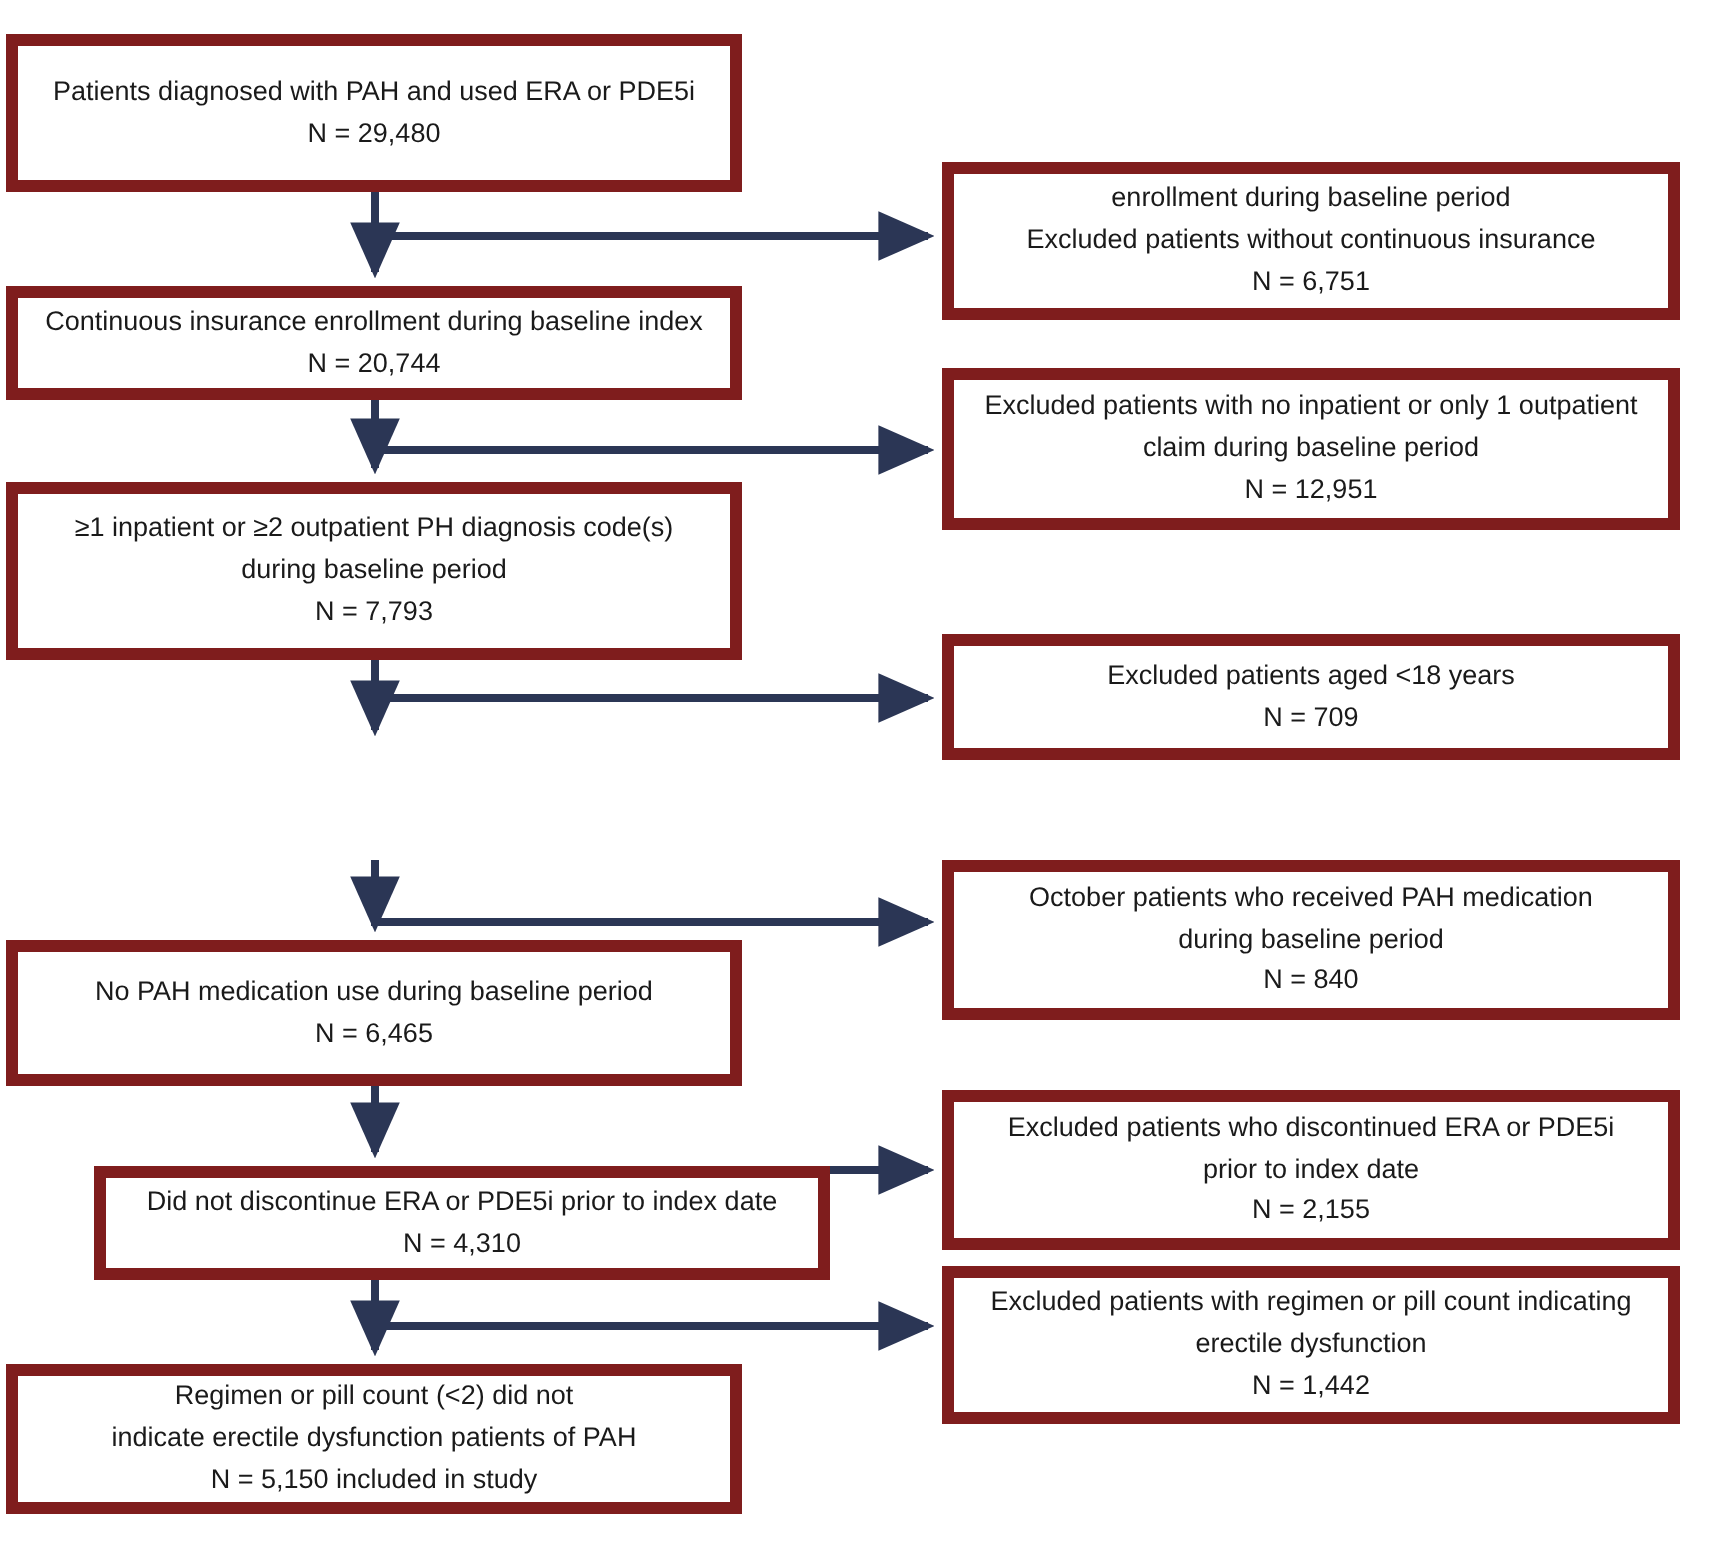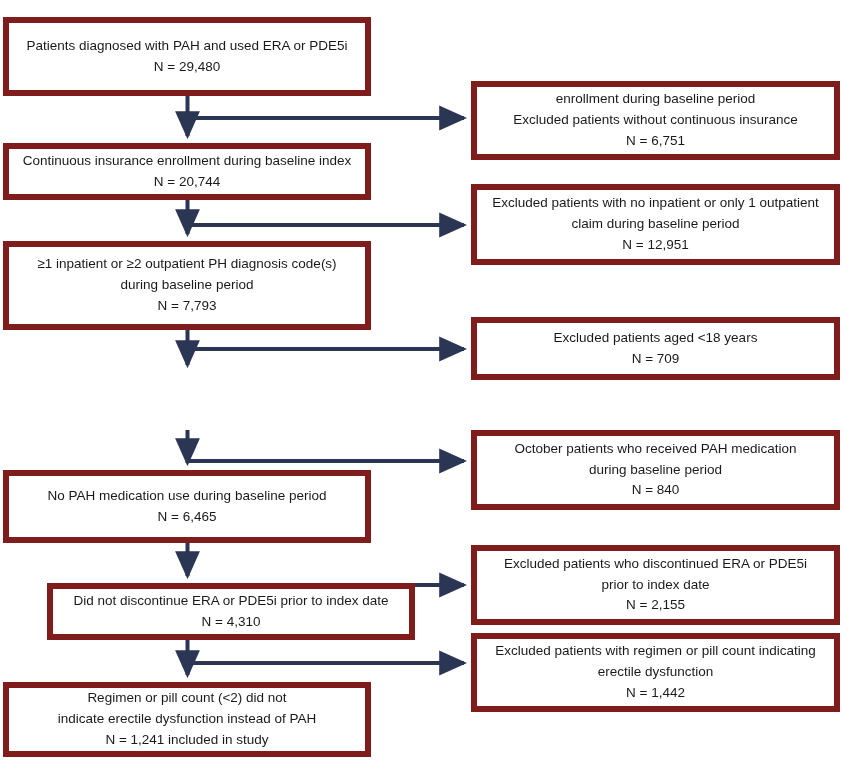--- a/index.html
+++ b/index.html
@@ -99,22 +99,22 @@
     <span class="line">N = 6,465</span>
   </div>
 
   <div class="flow-box" style="left:3px; top:583px; width:368px; height:57px;margin-left:44px;">
     <span class="line">Did not discontinue ERA or PDE5i prior to index date</span>
     <span class="line">N = 4,310</span>
   </div>
 
   <div class="flow-box" style="left:3px; top:682px; width:368px; height:75px;">
     <span class="line">Regimen or pill count (&lt;2) did not</span>
-    <span class="line">indicate erectile dysfunction instead of PAH</span>
-    <span class="line">N = 1,241 included in study</span>
+    <span class="line">indicate erectile dysfunction patients of PAH</span>
+    <span class="line">N = 5,150 included in study</span>
   </div>
 
   <div class="flow-box" style="left:471px; top:81px; width:369px; height:79px;">
     <span class="line">enrollment during baseline period</span>
     <span class="line">Excluded patients without continuous insurance</span>
     <span class="line">N = 6,751</span>
   </div>
 
   <div class="flow-box" style="left:471px; top:184px; width:369px; height:81px;">
     <span class="line">Excluded patients with no inpatient or only 1 outpatient</span>

